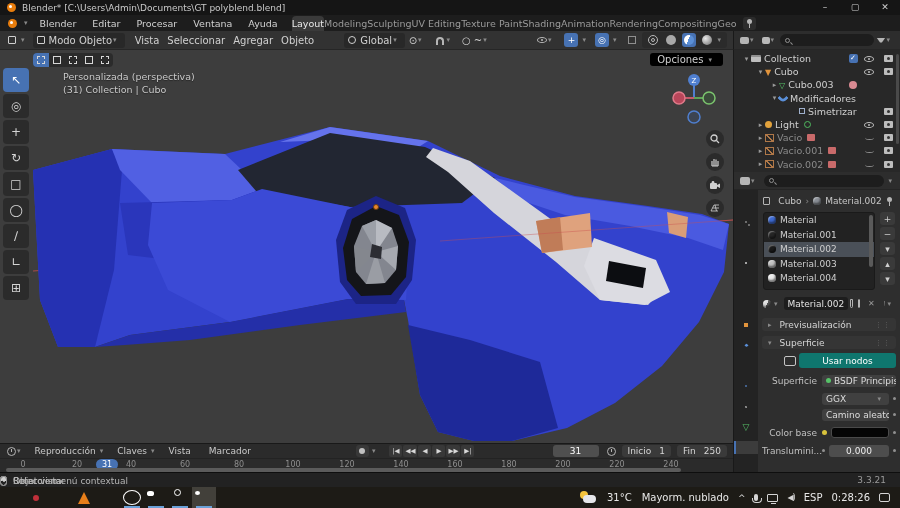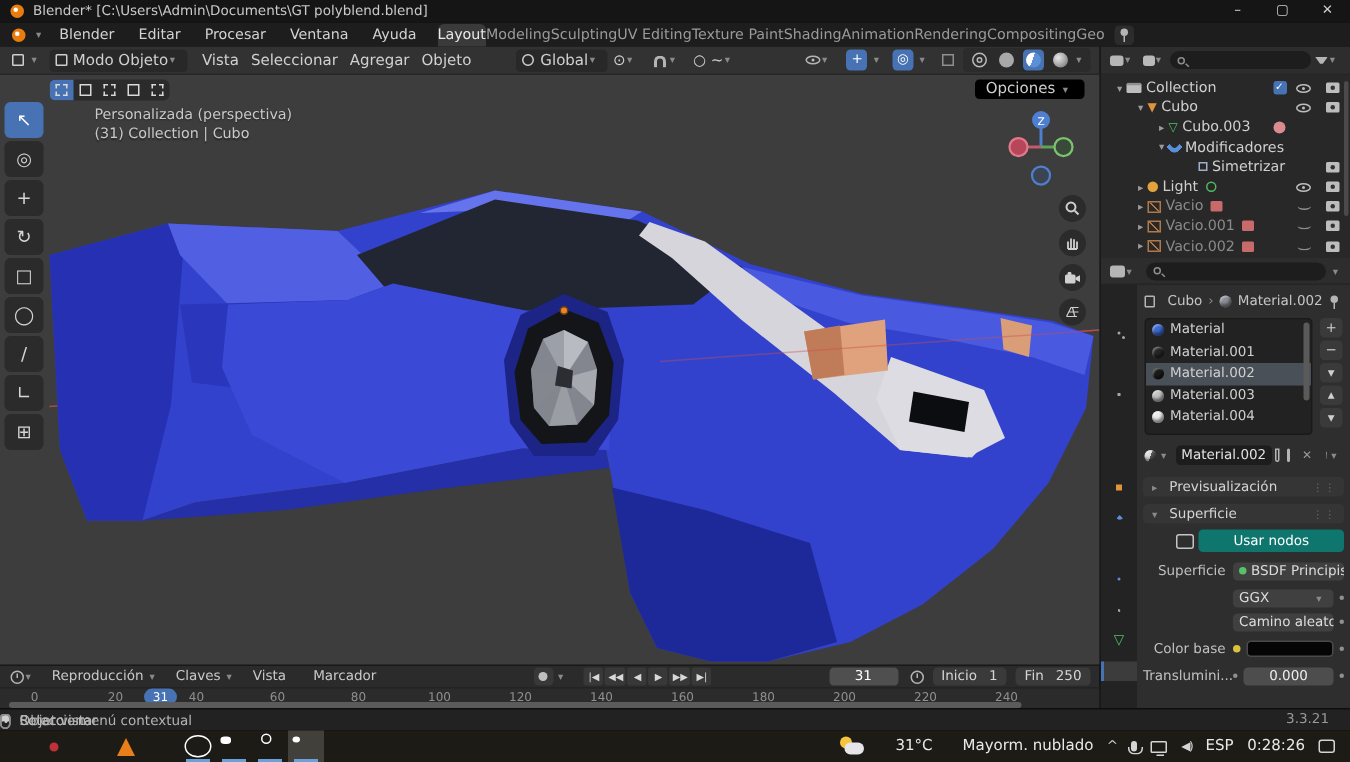--- a/index.html
+++ b/index.html
@@ -180,21 +180,21 @@
 .tb-brave{background:#e8562c;clip-path:polygon(0 15%,50% 0,100% 15%,88% 72%,50% 100%,12% 72%)}
 .tb-whatsapp{background:#3fc351;border-radius:50%}
 .tb-whatsapp::after{content:"";position:absolute;inset:3px;border:1.5px solid #fff;border-radius:50%}
 .tb-discord{background:#5464e0;border-radius:50%}
 .tb-discord::after{content:"";position:absolute;left:3px;top:4px;width:7px;height:5px;background:#fff;border-radius:40%}
 .tb-steam{background:#17223a;border-radius:50%}
 .tb-steam::after{content:"";position:absolute;left:6px;top:2px;width:5px;height:5px;border:1px solid #fff;border-radius:50%}
 .tb-blender{background:#e87d0d;border-radius:50%}
 .tb-blender::after{content:"";position:absolute;left:3px;top:4px;width:5px;height:4px;background:#fff;border-radius:50%}
 .tray{margin-left:auto;display:flex;align-items:center;gap:9px;padding-right:10px;font-size:10px;color:#e8e8e8}
-.weather{display:flex;align-items:center;gap:20px}
+.weather{display:flex;align-items:center;gap:10px}
 .wicon{width:18px;height:13px;position:relative}
 .wicon::before{content:"";position:absolute;left:1px;top:0;width:8px;height:8px;border-radius:50%;background:#f5c33c}
 .wicon::after{content:"";position:absolute;left:4px;top:4px;width:13px;height:8px;border-radius:5px;background:#e6e6ea}
 .tray .chev{font-size:9px;color:#d5d5d5}
 .mic{width:4px;height:7px;background:#d5d5d5;border-radius:2px;position:relative}
 .mic::after{content:"";position:absolute;left:-2px;top:4px;width:8px;height:4px;border:1px solid #d5d5d5;border-top:none;border-radius:0 0 4px 4px}
 .net{width:11px;height:8px;border:1px solid #d5d5d5;border-radius:1px;position:relative}
 .net::after{content:"";position:absolute;left:3px;bottom:-3px;width:5px;height:1px;background:#d5d5d5}
 .spk{color:#d5d5d5;font-size:8px;letter-spacing:-1px}
 .notif{width:11px;height:9px;border:1px solid #d5d5d5;border-radius:2px}

